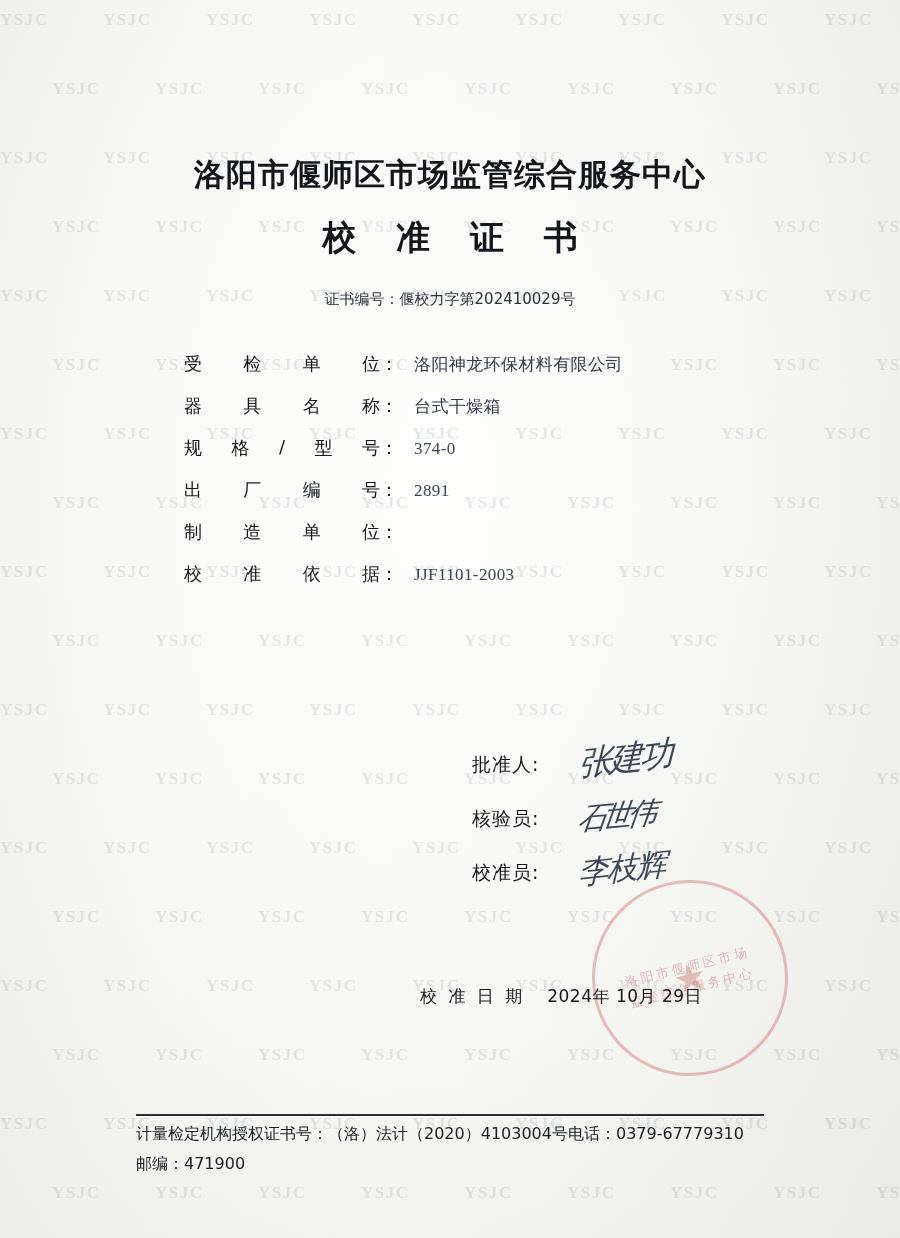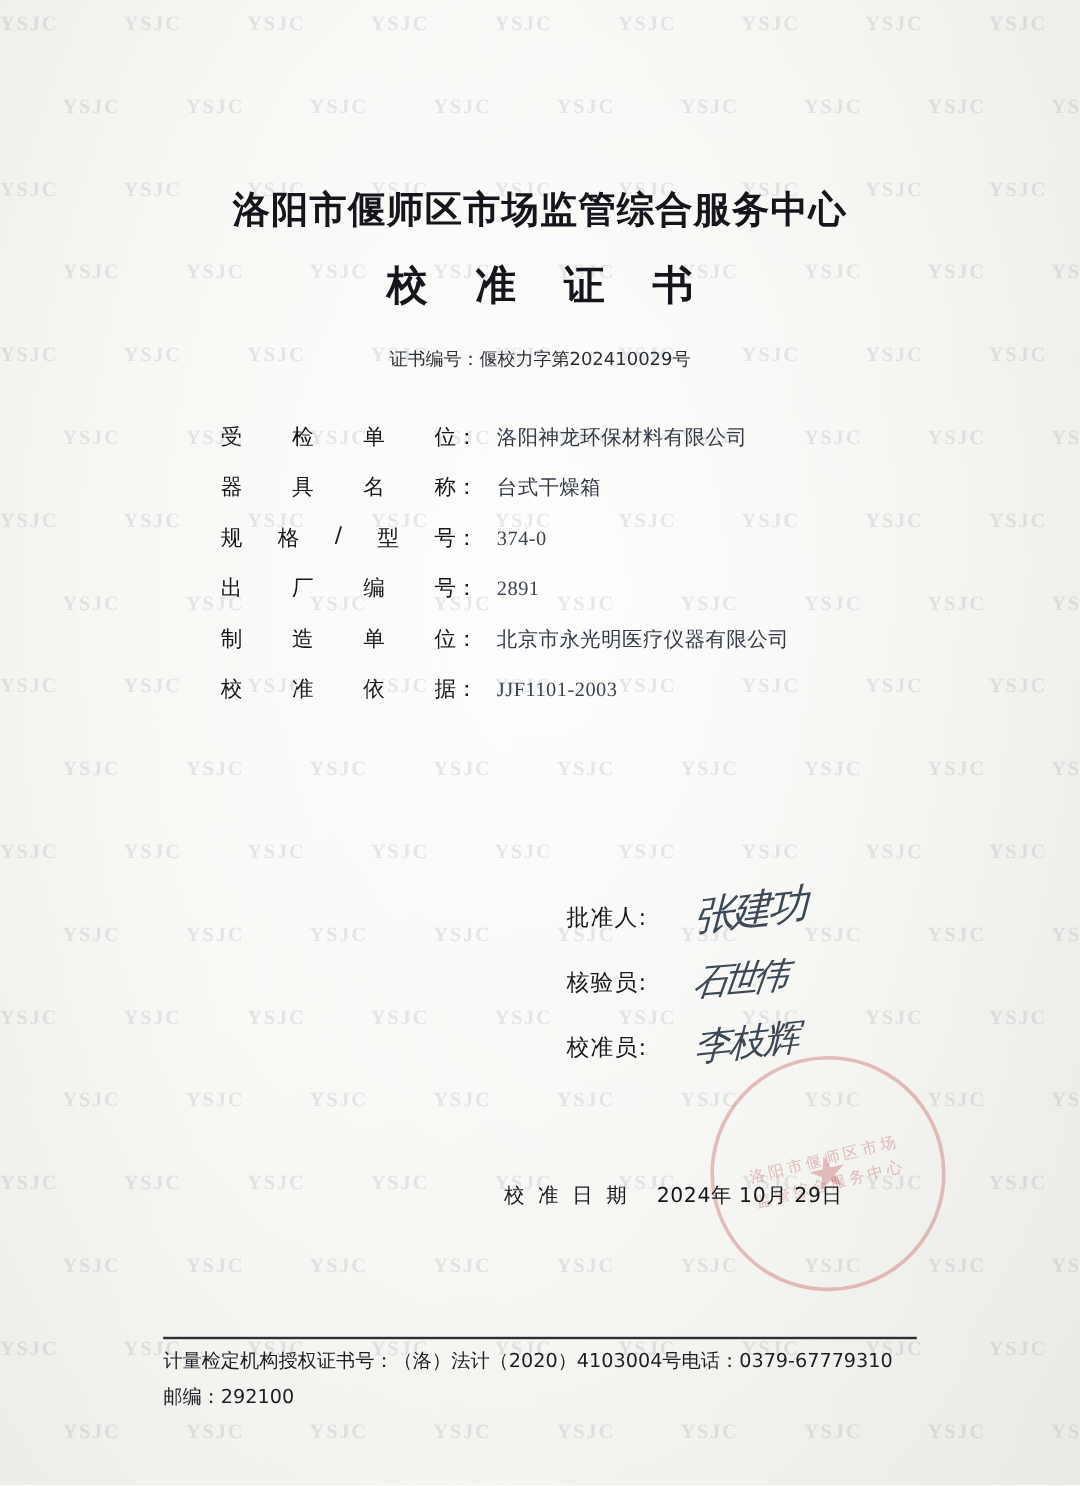--- a/index.html
+++ b/index.html
@@ -464,21 +464,20 @@
           <div class="field-value">2891</div>
         </div>
         <div class="field-row">
           <div class="field-label">
             <span>制</span>
             <span>造</span>
             <span>单</span>
             <span>位</span>
           </div>
           <div class="field-colon">：</div>
-          <div class="field-value cjk">北京市永光明医疗仪器有限公司</div>
         </div>
         <div class="field-row">
           <div class="field-label">
             <span>校</span>
             <span>准</span>
             <span>依</span>
             <span>据</span>
           </div>
           <div class="field-colon">：</div>
           <div class="field-value">JJF1101-2003</div>
@@ -503,18 +502,18 @@
         </div>
       </div>
 
     <div id="footer-rule"></div>
     <div class="footer" id="footer">
         <div class="footer-row">
           <div class="footer-left">计量检定机构授权证书号：（洛）法计（2020）4103004号</div>
           <div class="footer-right">电话：0379-67779310</div>
         </div>
         <div class="footer-row second">
-          <div class="footer-right">邮编：292100</div>
+          <div class="footer-right">邮编：471900</div>
         </div>
       </div>
 
   </div>
 </div>
 
 </body></html>

